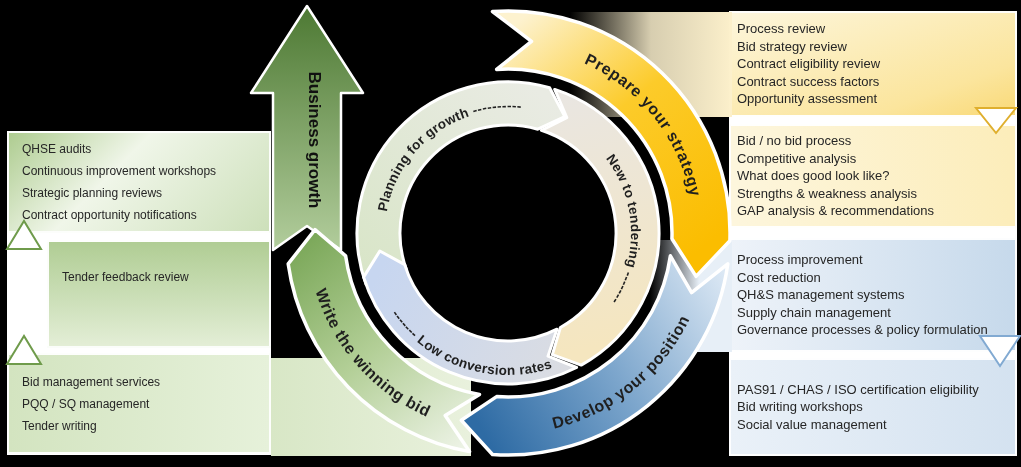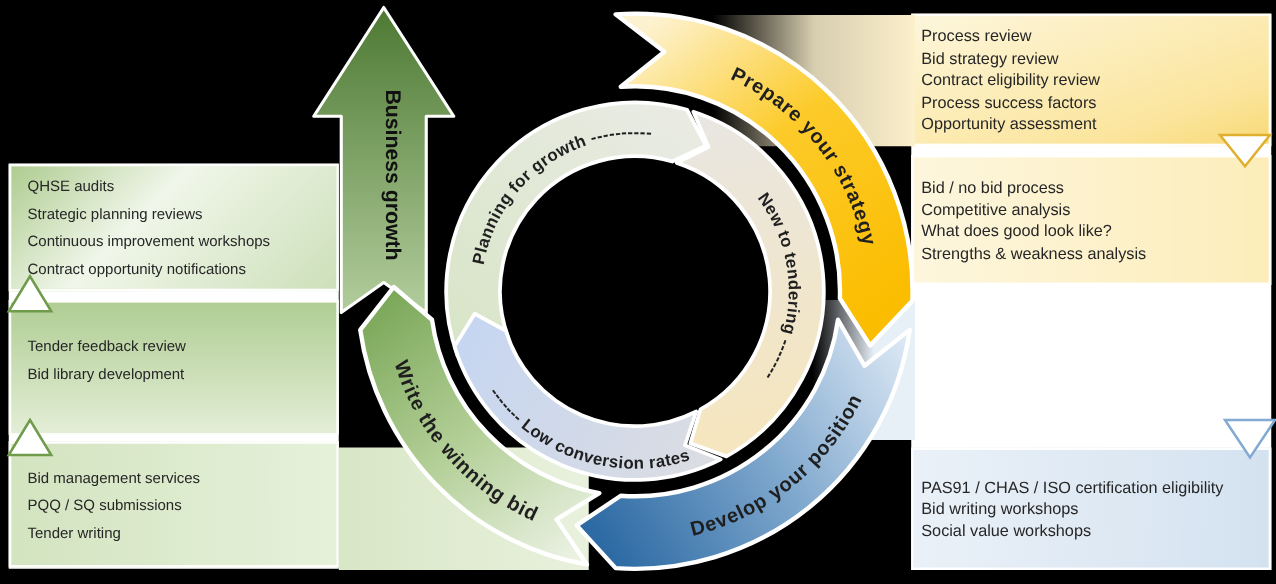--- a/index.html
+++ b/index.html
@@ -29,53 +29,60 @@
   .varrow-label{font-size:17px;font-weight:700;fill:#111;}
 </style>
 </head>
 <body>
 
 <div id="canvas">
 
   <div class="col col-left" style="left:7px;top:131px;width:264px;height:324px;">
     <div class="panel lp1">
       <div>QHSE audits</div>
+      <div>Continuous improvement workshops</div>
       <div>Strategic planning reviews</div>
-      <div>Continuous improvement workshops</div>
       <div>Contract opportunity notifications</div>
     </div>
-    <div class="panel lp2" style="justify-content:flex-start;padding-top:24px;">
+    <div class="panel lp2" style="justify-content:flex-start;padding-top:24px;margin-left:40px;">
       <div>Tender feedback review</div>
-      <div>Bid library development</div>
     </div>
     <div class="panel lp3">
       <div>Bid management services</div>
-      <div>PQQ / SQ submissions</div>
+      <div>PQQ / SQ management</div>
       <div>Tender writing</div>
     </div>
   </div>
 
   <div class="col col-right" style="left:729px;top:11px;width:288px;height:445px;">
     <div class="panel rp1">
       <div>Process review</div>
       <div>Bid strategy review</div>
       <div>Contract eligibility review</div>
-      <div>Process success factors</div>
+      <div>Contract success factors</div>
       <div>Opportunity assessment</div>
     </div>
     <div class="panel rp2">
       <div>Bid / no bid process</div>
       <div>Competitive analysis</div>
       <div>What does good look like?</div>
       <div>Strengths &amp; weakness analysis</div>
+      <div>GAP analysis &amp; recommendations</div>
+    </div>
+    <div class="panel rp3">
+      <div>Process improvement</div>
+      <div>Cost reduction</div>
+      <div>QH&amp;S management systems</div>
+      <div>Supply chain management</div>
+      <div>Governance processes &amp; policy formulation</div>
     </div>
     <div class="panel rp4">
       <div>PAS91 / CHAS / ISO certification eligibility</div>
       <div>Bid writing workshops</div>
-      <div>Social value workshops</div>
+      <div>Social value management</div>
     </div>
   </div>
 
   <svg id="diagram" width="1021" height="467" viewBox="0 0 1021 467" xmlns="http://www.w3.org/2000/svg">
     <defs>
       <linearGradient id="g-yellow" gradientUnits="userSpaceOnUse" x1="520" y1="20" x2="700" y2="250">
         <stop offset="0" stop-color="#fdf2cf"></stop>
           <stop offset=".45" stop-color="#fccb2a"></stop>
           <stop offset="1" stop-color="#fbbd00"></stop>
       </linearGradient>

